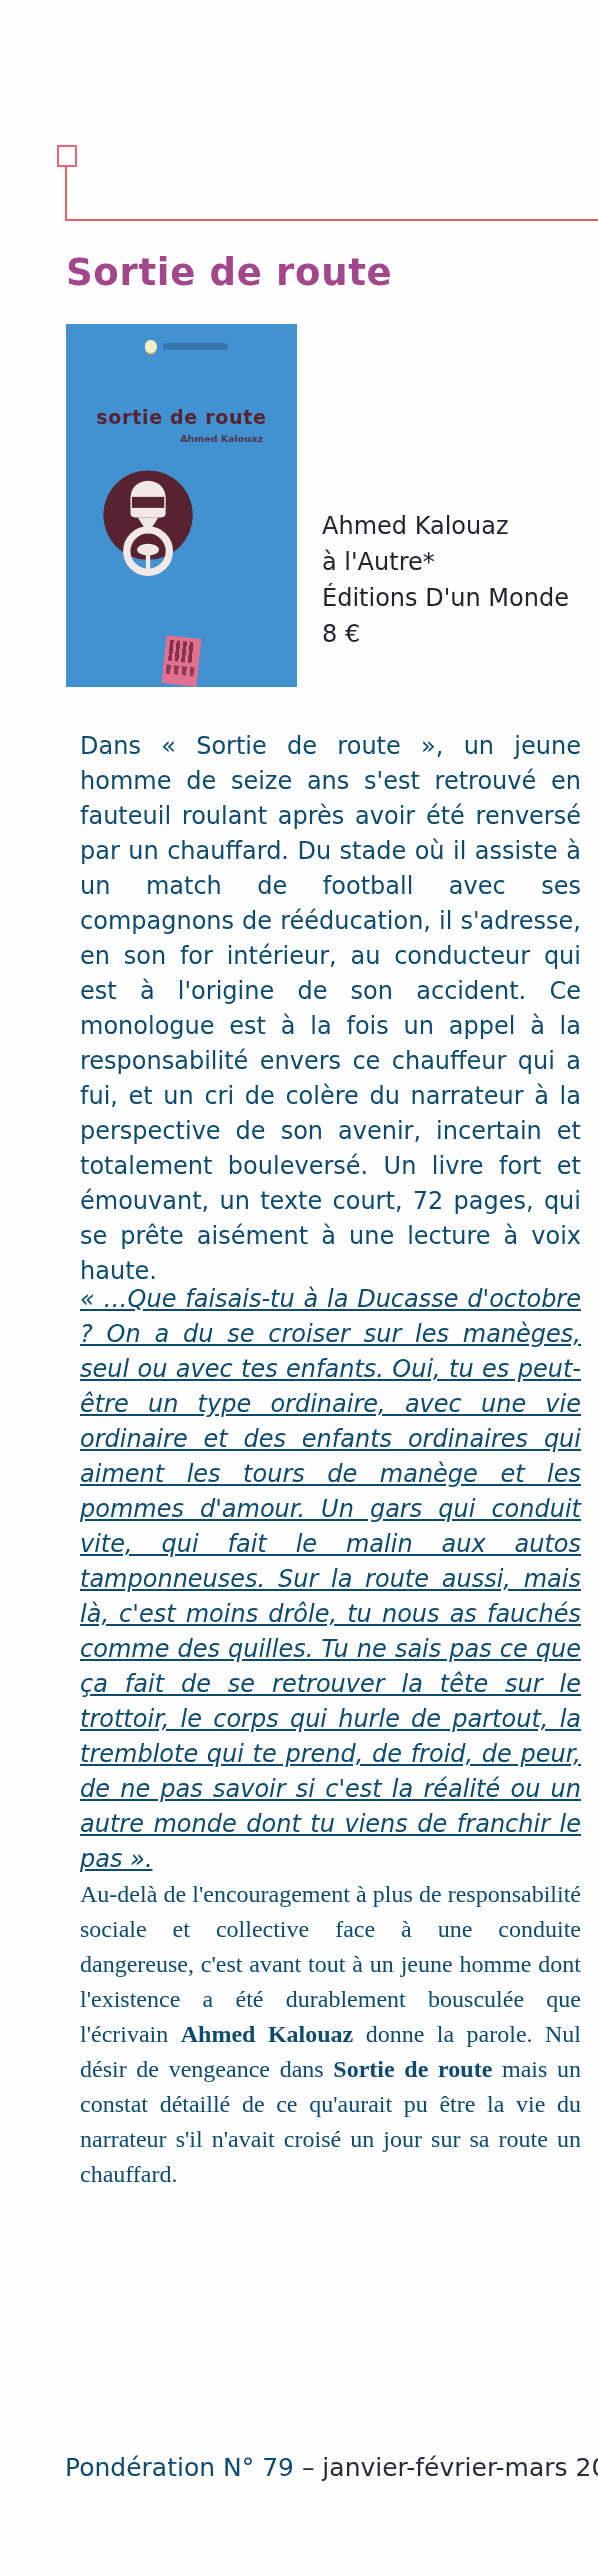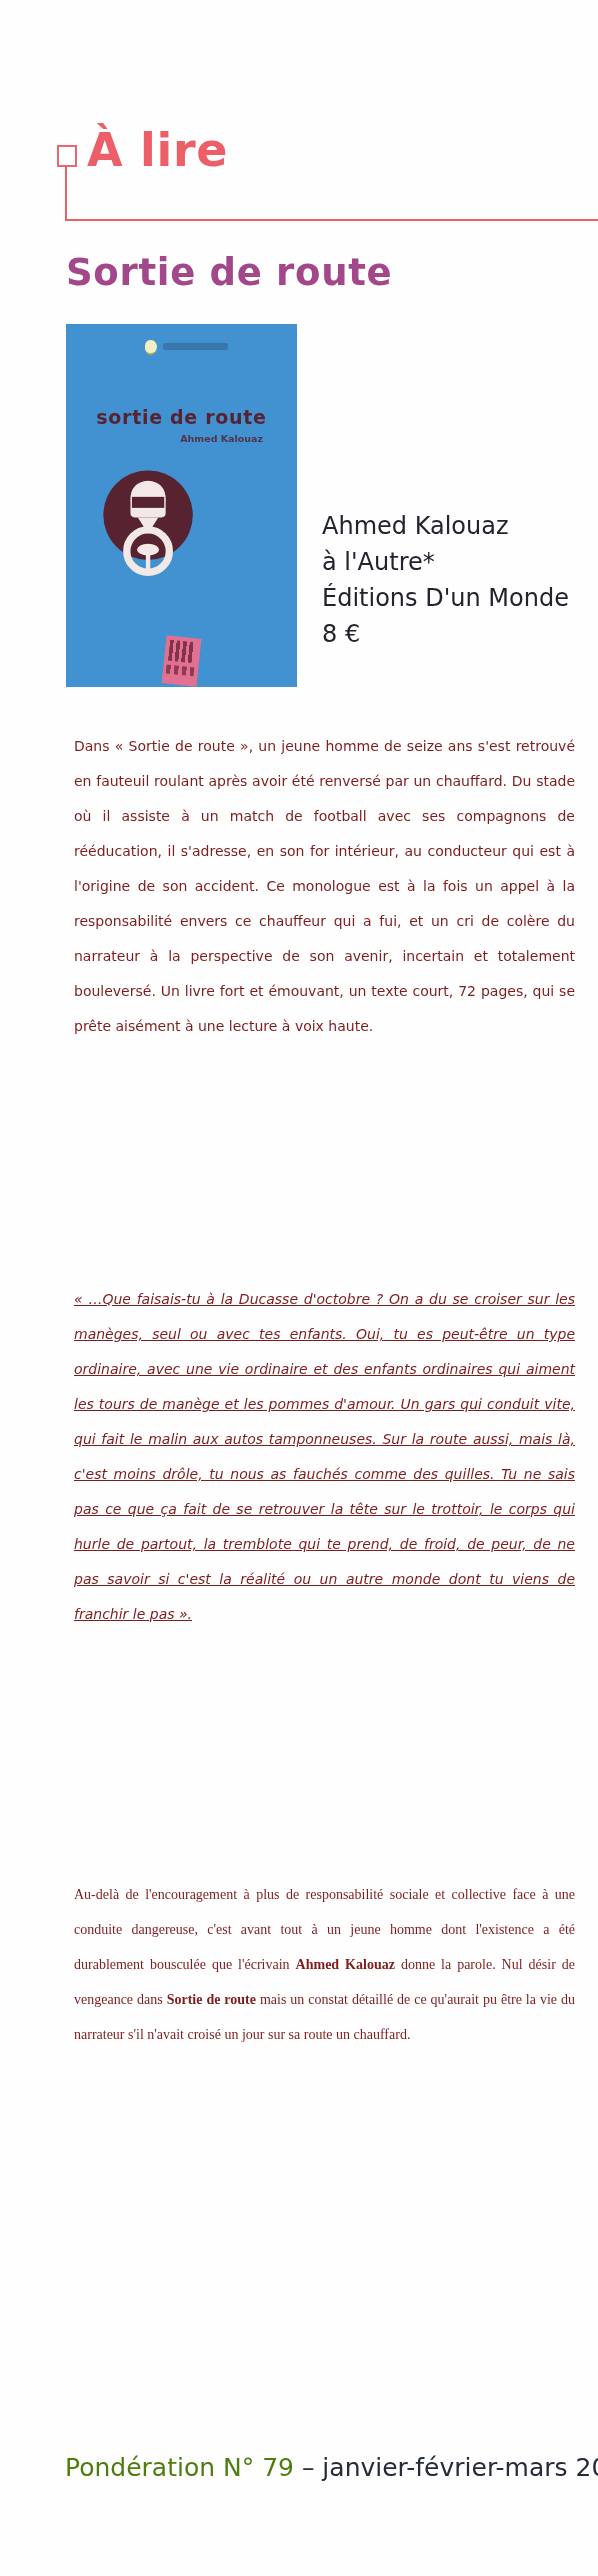--- a/index.html
+++ b/index.html
@@ -97,48 +97,47 @@
   .book-info {
     position: absolute; left: 322px; top: 508px;
     width: 272px;
     font-size: 24px; line-height: 36px;
     color: #25222e;
   }
   .book-info div { white-space: nowrap; }
 
   
   .bodyblock {
-    position: absolute; left: 74px; width: 501px;
-    font-size: 14px; line-height: 35px;
+    position: absolute; left: 80px; width: 501px;
+    font-size: 24px; line-height: 35px;
     text-align: justify;
-    color: #7f1d1d;
+    color: #0c4a6e;
   }
   #para1   { top: 729px; }
   #quote   { top: 1282px; font-style: italic; text-decoration: underline; }
   #para2   { top: 1877px; font-family: Liberation Serif, serif; }
   #footnote{ top: 2259px; font-style: italic; }
   .bold-inline { font-weight: bold; }
 
   
   .footer {
     position: absolute; left: 65px; top: 2453px;
     font-size: 25px; white-space: nowrap;
   }
-  .footer .journal { color: #4d7c0f; }
+  .footer .journal { color: #0c4a6e; }
   .footer .issue { color: #262b3a; }
 </style>
 </head>
 <body>
 
 <div id="page">
 
   <div class="sq-bullet"></div>
   <div class="v-rule"></div>
   <div class="h-rule"></div>
-  <div class="section-label">À lire</div>
 
   <div class="article-title">Sortie de route</div>
 
   <div class="cover">
     <div class="cover-logo">
       <div class="blob"></div>
       <div class="logotext"></div>
     </div>
     <div class="cover-title">sortie de route</div>
     <div class="cover-author">Ahmed Kalouaz</div>

